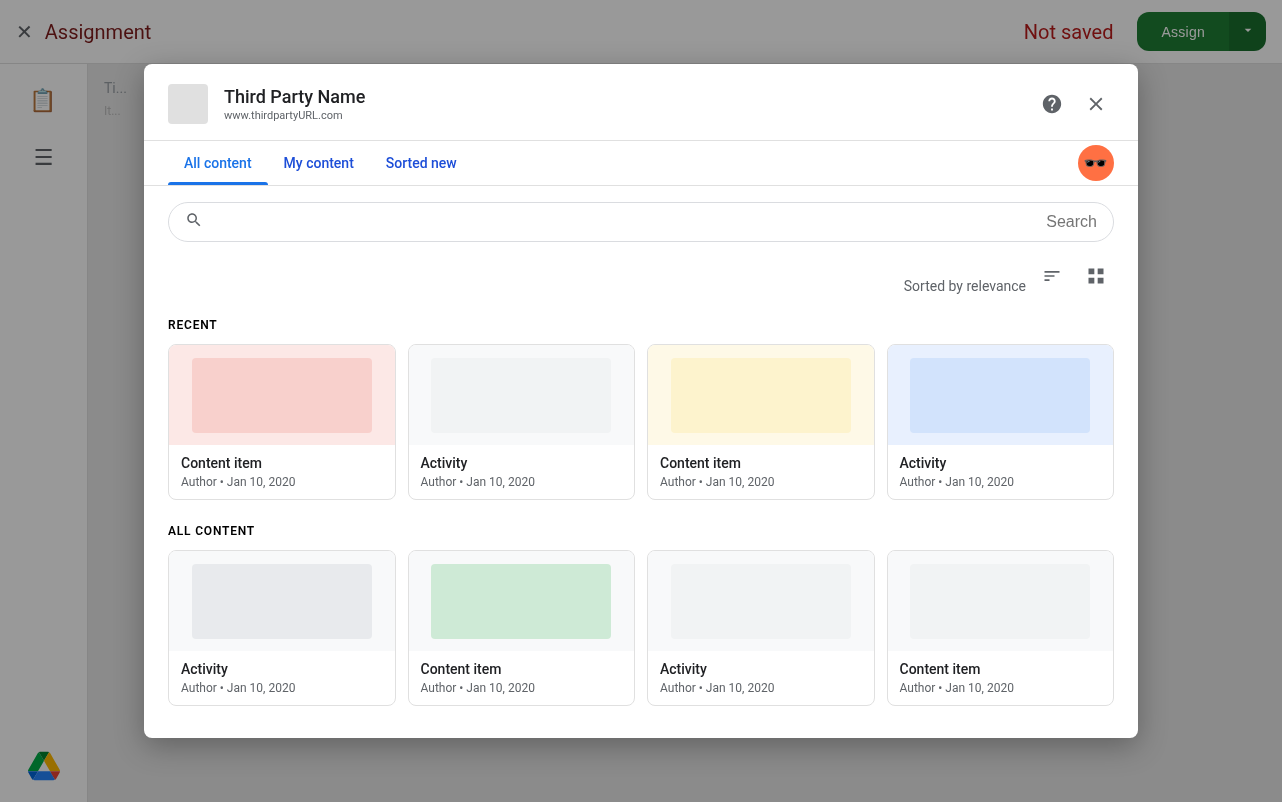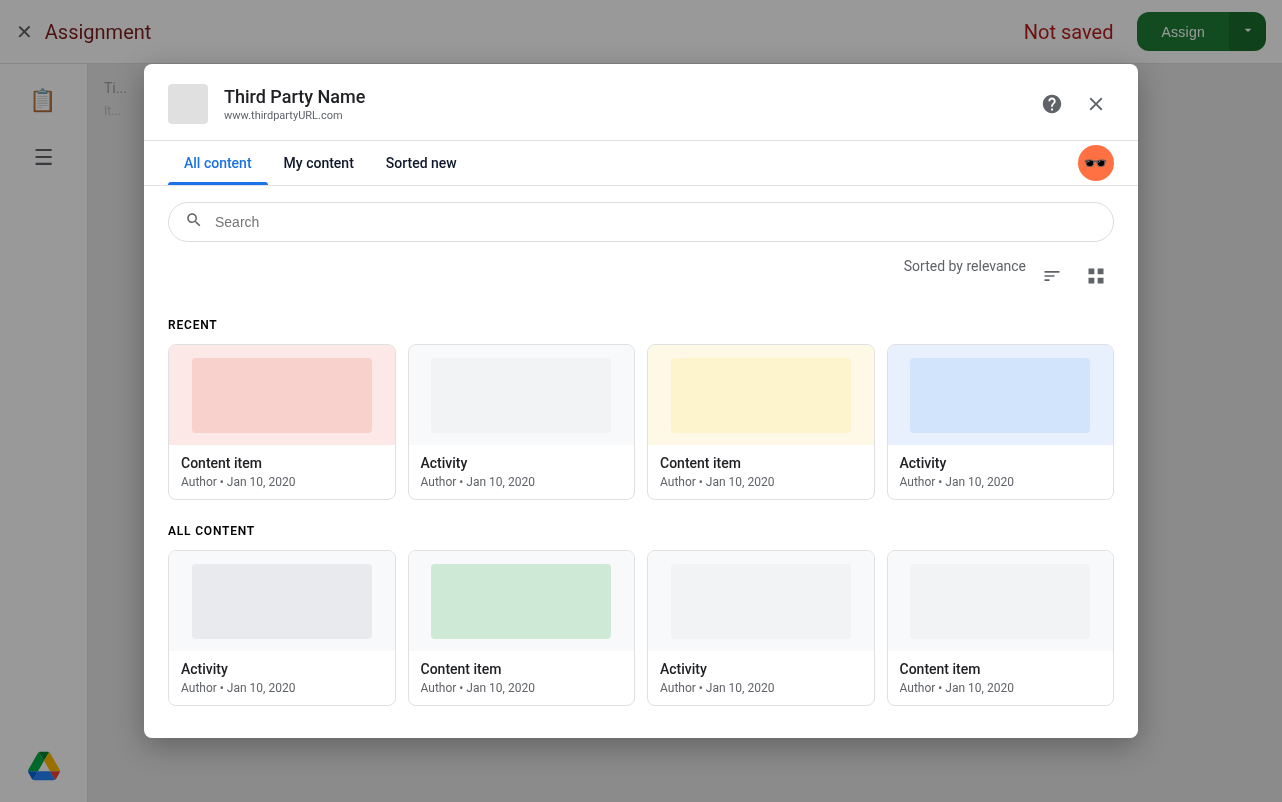--- a/index.html
+++ b/index.html
@@ -187,21 +187,21 @@
       display: flex;
       align-items: center;
       padding: 0 24px;
       border-bottom: 1px solid #e0e0e0;
       position: relative;
     }
 
     .tab-item {
       padding: 14px 16px;
       font-size: 14px;
-      color: #0f172a;
+      color: #1d4ed8;
       cursor: pointer;
       position: relative;
       font-weight: 500;
     }
 
     .tab-item.active {
       color: #1a73e8;
     }
 
     .tab-item.active::after {
@@ -245,29 +245,30 @@
 
     .search-icon-wrap {
       color: #5f6368;
       font-size: 18px;
     }
 
     .search-input {
       flex: 1;
       border: none;
       outline: none;
-      font-size: 14px;
+      font-size: 16px;
       color: #202124;
       background: transparent;
+      text-align: right;
     }
 
     
     .sort-bar {
       display: flex;
-      align-items: flex-start;
+      align-items: flex-end;
       padding: 0 24px 8px;
       gap: 8px;
     }
 
     .sort-text {
       font-size: 14px;
       color: #5f6368;
       flex: 1;
       text-align: right;
     }

